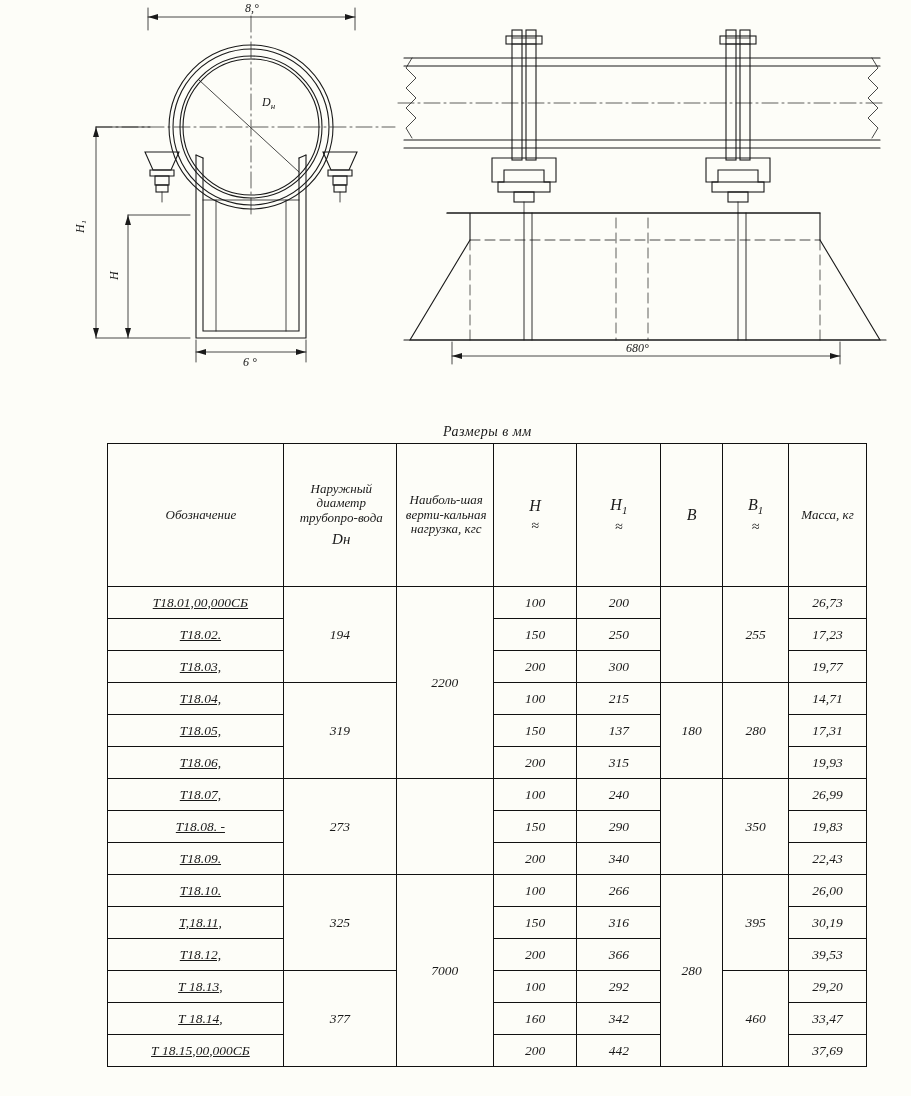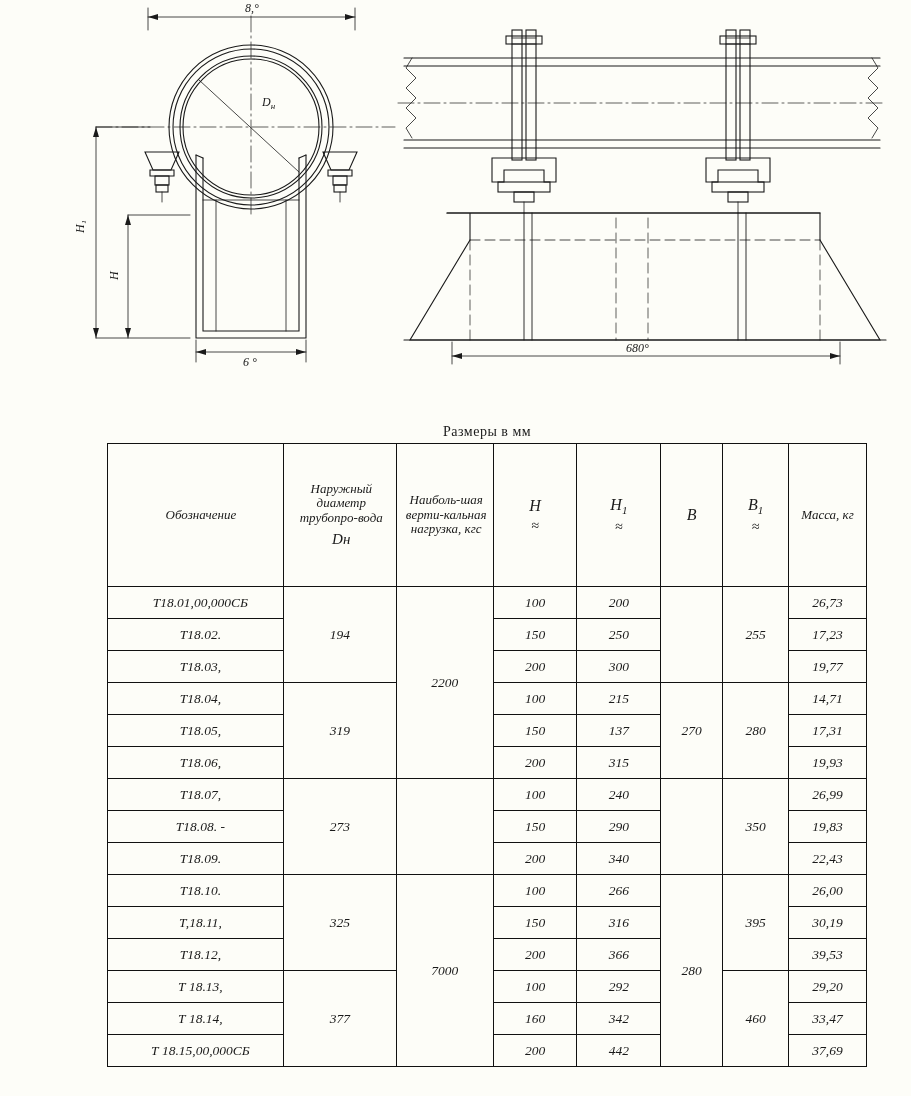--- a/index.html
+++ b/index.html
@@ -13,21 +13,21 @@
   }
   .sheet { position:absolute; inset:0; }
 
   
   .drawing { position:absolute; left:0; top:0; width:911px; height:400px; }
   .drawing svg { display:block; }
 
   
   .table-caption {
     position:absolute; left:443px; top:424px;
-    font-size:14px; letter-spacing:.5px;
+    font-style:italic; font-size:14px; letter-spacing:.5px;
     white-space:nowrap;
   }
   .tbl-wrap { position:absolute; left:107px; top:443px; width:760px; }
   table.spec {
     border-collapse:collapse;
     width:760px;
     font-family:"Liberation Serif", serif;
     font-style:italic;
     font-size:13.5px;
   }
@@ -39,21 +39,21 @@
     font-weight:normal;
     background:transparent;
   }
   table.spec thead td {
     height:138px;
     line-height:1.12;
     font-size:13px;
     padding:2px 3px;
   }
   table.spec tbody td { height:31px; }
-  .cell-desig { text-align:left; padding-left:10px !important; font-size:13.5px; white-space:nowrap; }
+  .cell-desig { text-align:left; padding-left:10px !important; font-size:13.5px; white-space:nowrap;text-decoration:underline; }
   .hdr-desig { text-align:left; padding-left:14px !important; vertical-align:middle; }
   .hdr-multiline { font-size:12.5px; line-height:1.18; text-align:left; padding-left:6px !important; }
   .hdr-center-block { line-height:1.3; }
   .big-sym { font-size:16px; }
   .sub { font-size:11px; vertical-align:sub; }
   .approx { display:block; font-size:14px; margin-top:3px; }
 
   
   col.c0 { width:176px; }
   col.c1 { width:113px; }
@@ -267,21 +267,21 @@
           <td>200</td>
           <td>300</td>
           <td>19,77</td>
         </tr>
 
         <tr>
           <td class="cell-desig">Т18.04,</td>
           <td rowspan="3">319</td>
           <td>100</td>
           <td>215</td>
-          <td rowspan="3">270</td>
+          <td rowspan="3">180</td>
           <td rowspan="3">280</td>
           <td>14,71</td>
         </tr>
         <tr>
           <td class="cell-desig">Т18.05,</td>
           <td>150</td>
           <td>137</td>
           <td>17,31</td>
         </tr>
         <tr>

